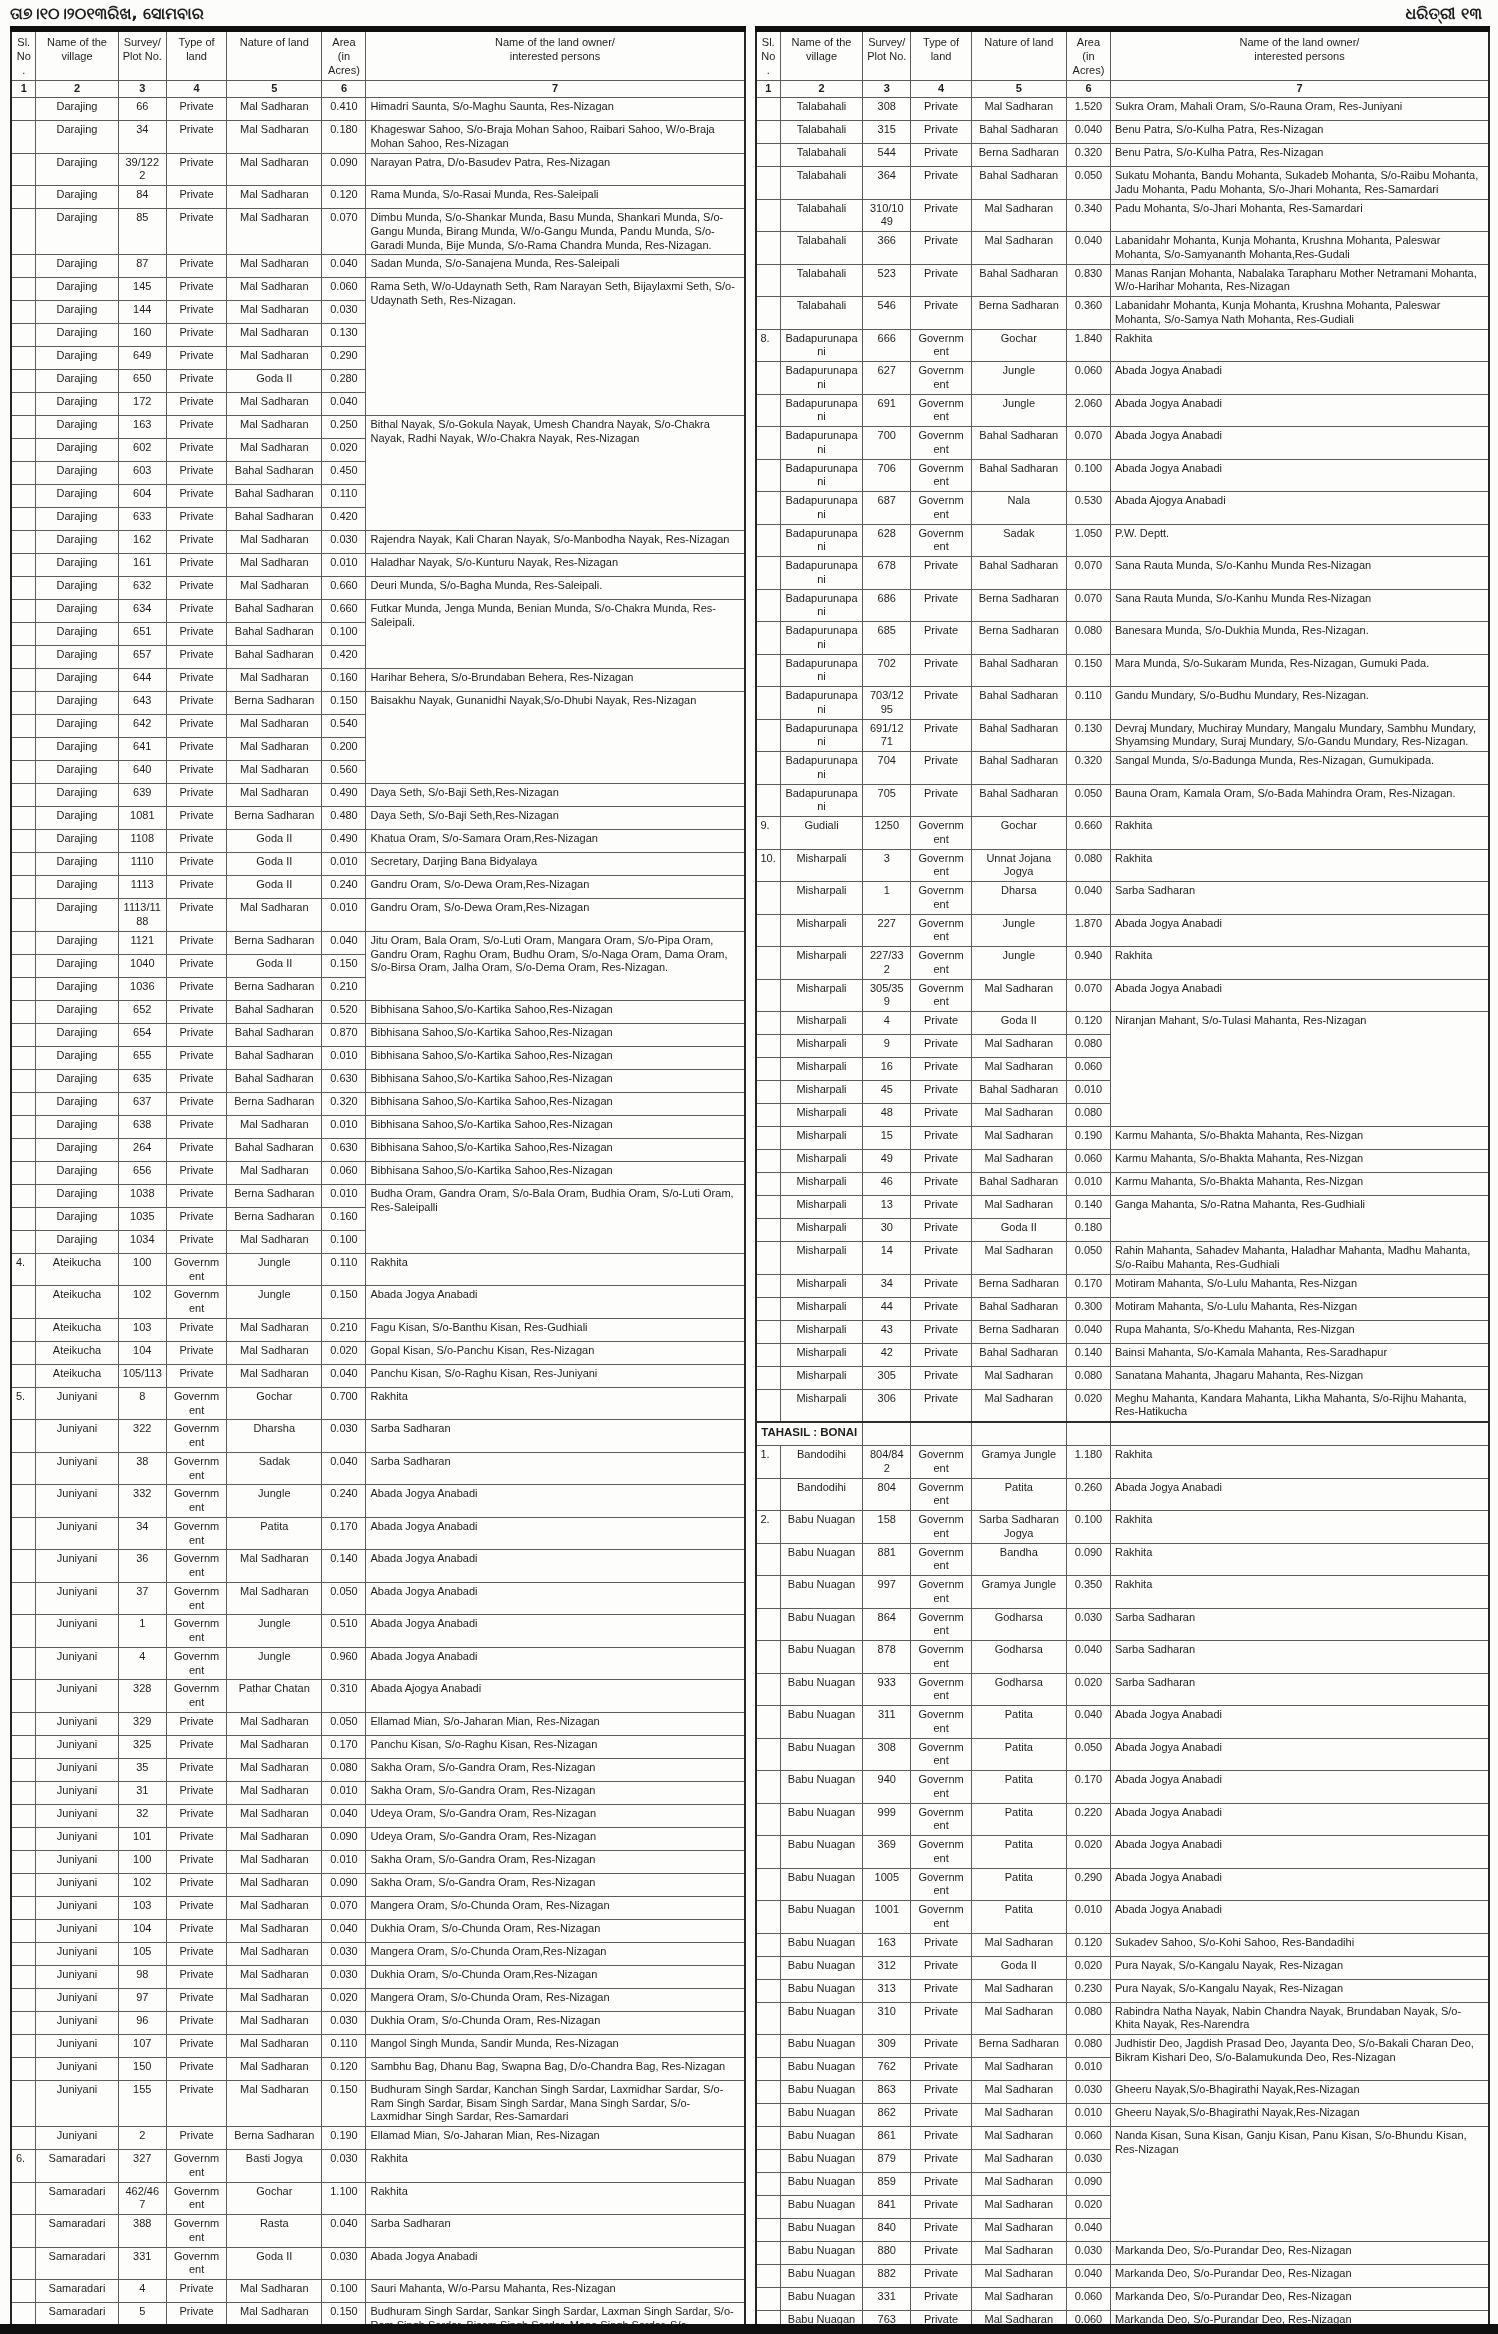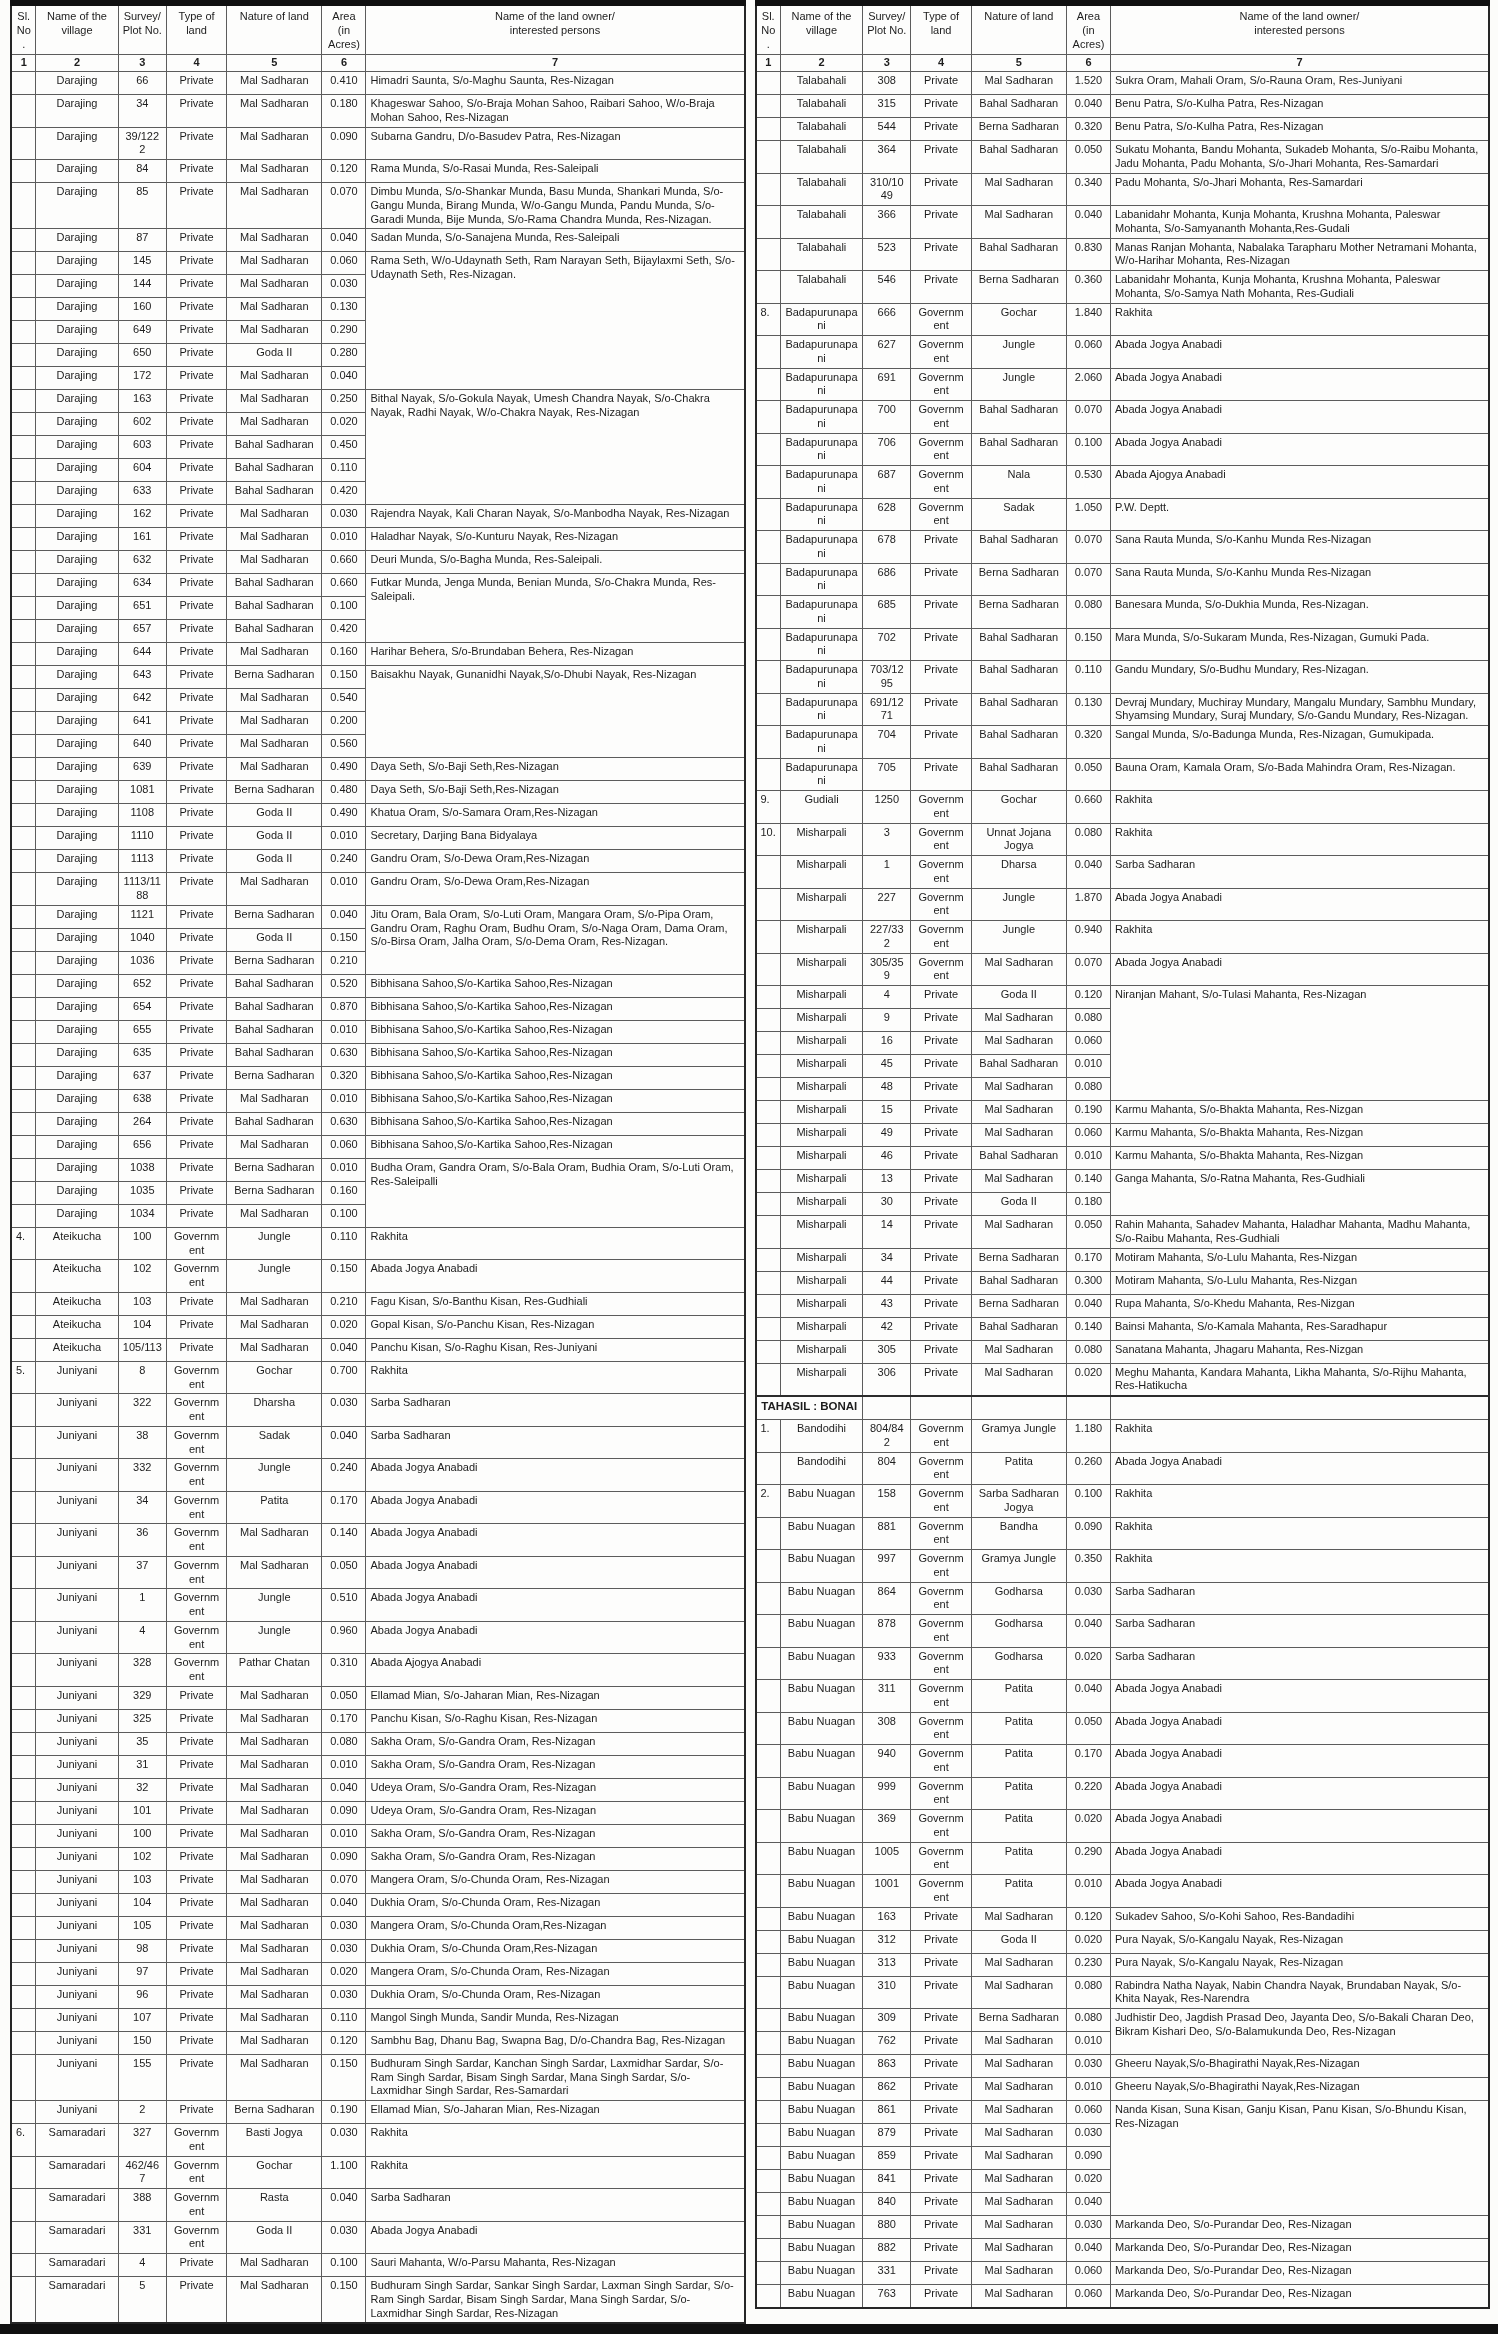--- a/index.html
+++ b/index.html
@@ -23,20 +23,24 @@
   tr.group-start td{border-top:1.5px solid #2c2c2c;}
   tr.section-row td{font-weight:bold;font-size:11.5px;text-align:center;border-top:2px solid #2c2c2c;}
   col.w-sl{width:3.4%;} col.w-village{width:11.2%;} col.w-plot{width:6.6%;}
   col.w-type{width:8.2%;} col.w-nature{width:13.0%;} col.w-area{width:6.0%;} col.w-owner{width:51.6%;}
   .bottom-bar{position:absolute;left:0;right:0;bottom:0;height:10px;background:#101010;}
 </style>
 </head>
 <body>
 
 <div class="page">
+  <div class="page-header">
+    <span>ତା୭।୧୦।୨୦୧୩ରିଖ, ସୋମବାର</span>
+    <span>ଧରିତ୍ରୀ ୧୩</span>
+  </div>
 
   <div class="columns">
     <div class="col">
       <table class="records">
         <colgroup>
           <col class="w-sl">
             <col class="w-village">
             <col class="w-plot">
             <col class="w-type">
           <col class="w-nature">
@@ -82,21 +86,21 @@
               <td class="c-area">0.180</td>
               <td class="c-owner" rowspan="1">Khageswar Sahoo, S/o-Braja Mohan Sahoo, Raibari Sahoo, W/o-Braja Mohan Sahoo, Res-Nizagan</td>
             </tr>
             <tr class="group-start">
               <td class="c-sl"></td>
               <td class="c-village">Darajing</td>
               <td class="c-plot">39/1222</td>
               <td class="c-type">Private</td>
               <td class="c-nature">Mal Sadharan</td>
               <td class="c-area">0.090</td>
-              <td class="c-owner" rowspan="1">Subarna Gandru, D/o-Basudev Patra, Res-Nizagan</td>
+              <td class="c-owner" rowspan="1">Narayan Patra, D/o-Basudev Patra, Res-Nizagan</td>
             </tr>
             <tr class="group-start">
               <td class="c-sl"></td>
               <td class="c-village">Darajing</td>
               <td class="c-plot">84</td>
               <td class="c-type">Private</td>
               <td class="c-nature">Mal Sadharan</td>
               <td class="c-area">0.120</td>
               <td class="c-owner" rowspan="1">Rama Munda, S/o-Rasai Munda, Res-Saleipali</td>
             </tr>

